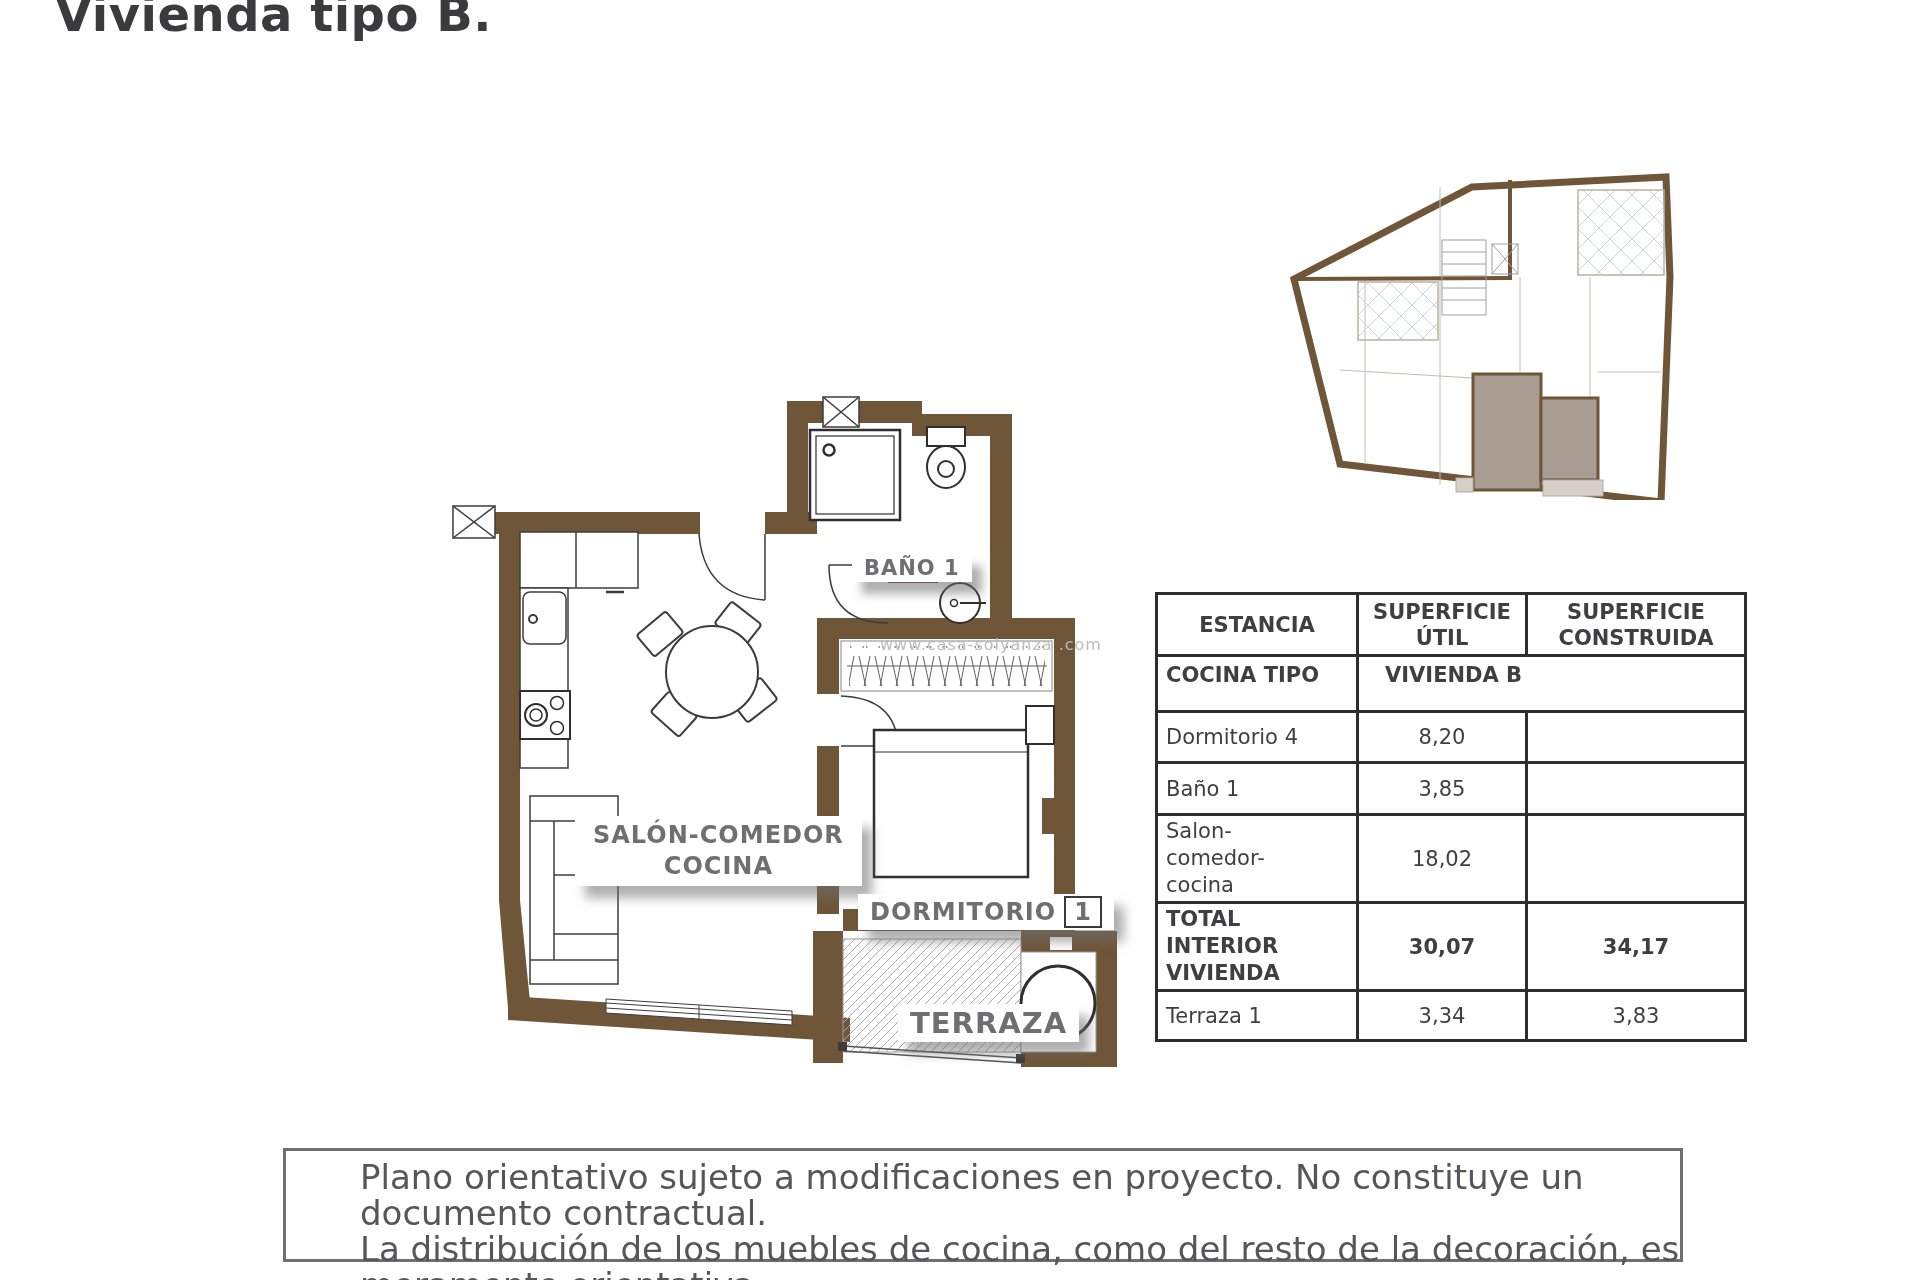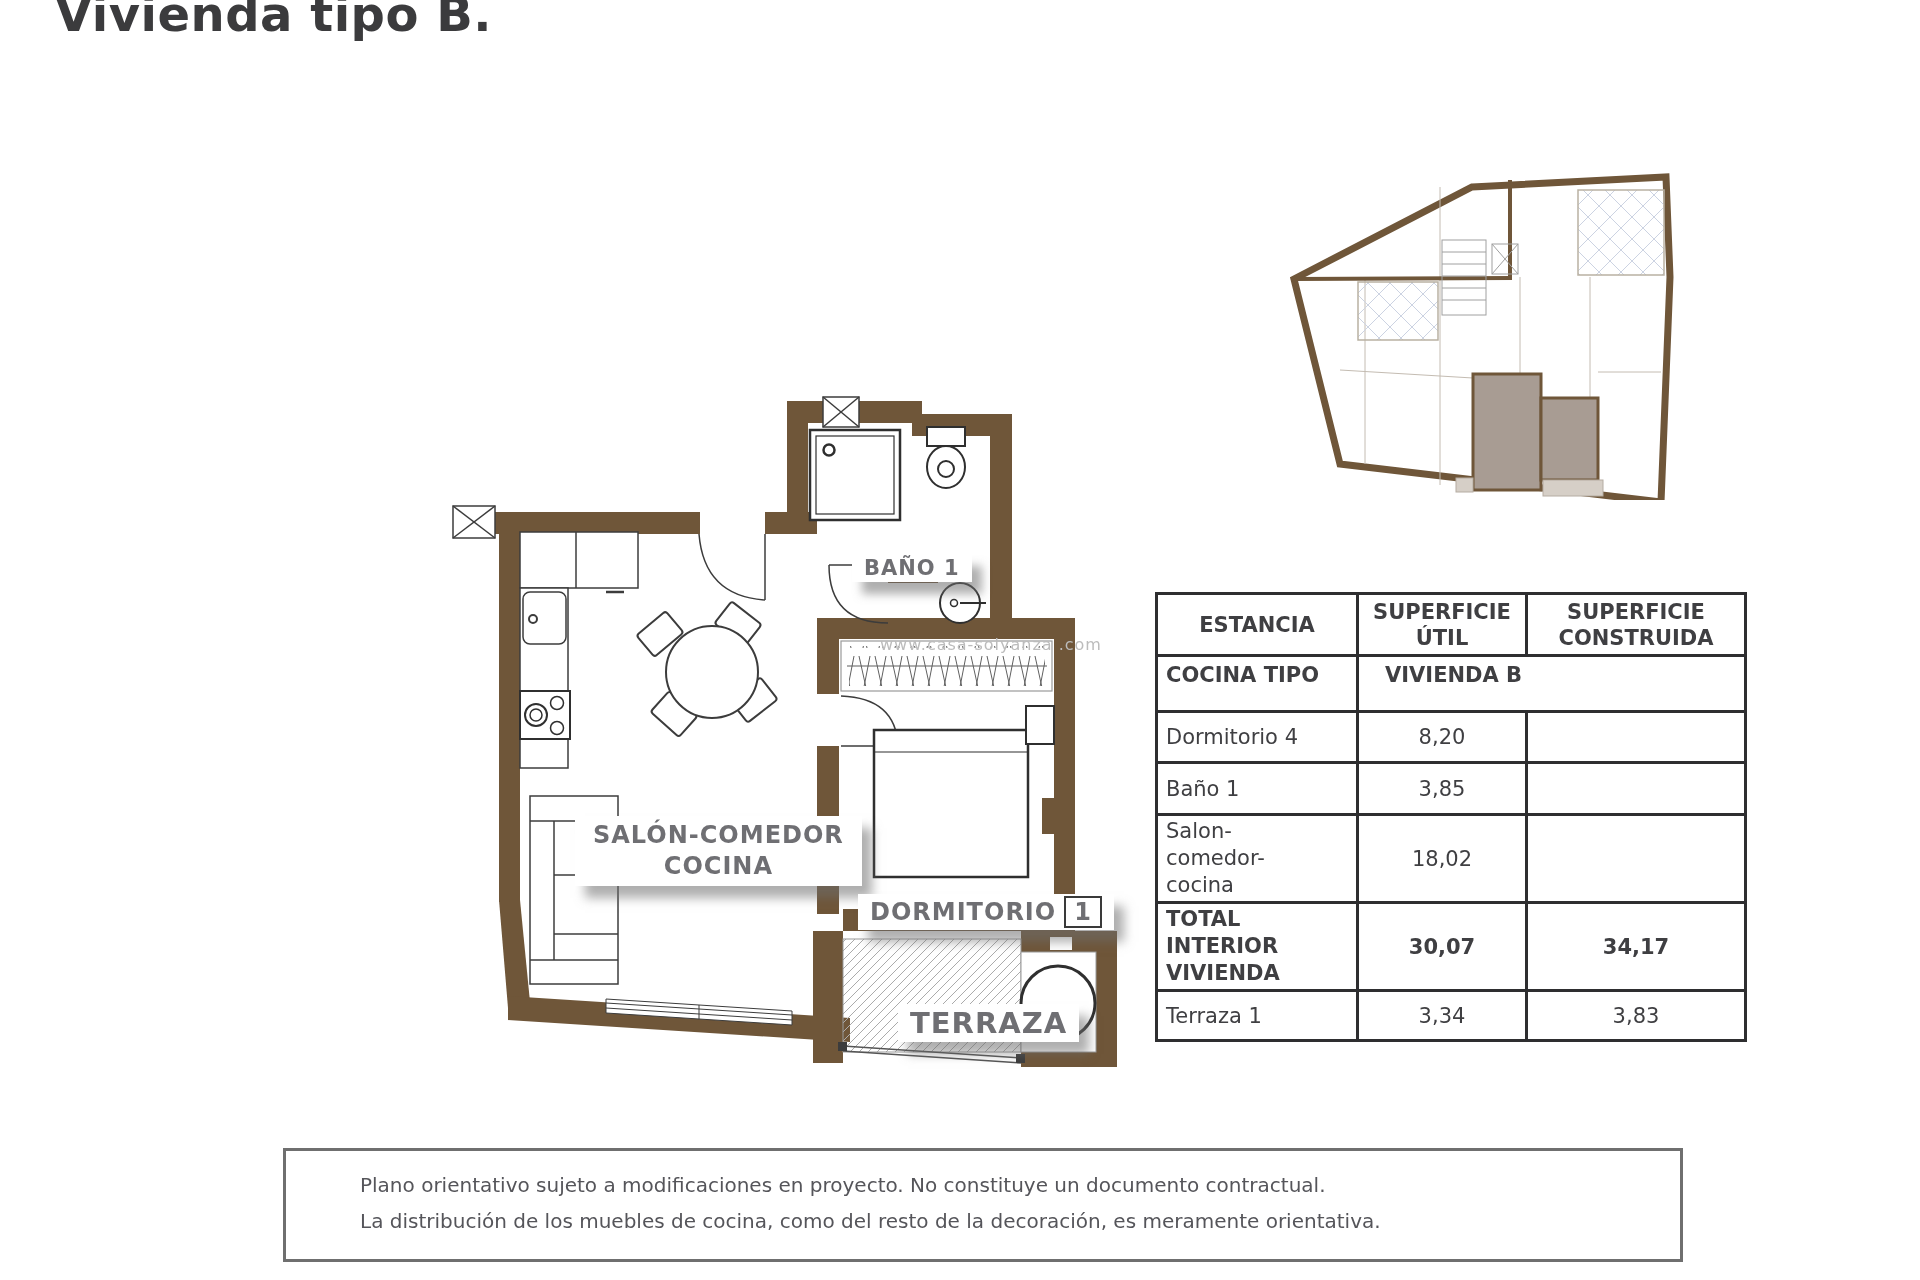--- a/index.html
+++ b/index.html
@@ -27,22 +27,22 @@
     background:#fff;}
   .area-table th{font-weight:bold;text-align:center;line-height:26px;}
   .c-name{width:182px;text-align:left;padding-left:10px;}
   .c-util{width:150px;text-align:center;}
   .c-cons{width:200px;text-align:center;}
   .bold{font-weight:bold;}
   .nl{line-height:27px;}
 
   
   .disclaimer{position:absolute;left:283px;top:1148px;width:1400px;height:114px;
-    border:3px solid #6f6f6f;box-sizing:border-box;color:#55555a;font-size:20px;
-    line-height:36px;padding:16px 0 0 74px;}
+    border:3px solid #6f6f6f;box-sizing:border-box;color:#55555a;font-size:34px;
+    line-height:36px;padding:8px 0 0 74px;}
 
   svg{position:absolute;}
   .plan-svg{left:360px;top:300px;}
   .ovw-svg{left:1280px;top:140px;}
 </style>
 </head>
 <body>
 
 <div id="stage">
 

